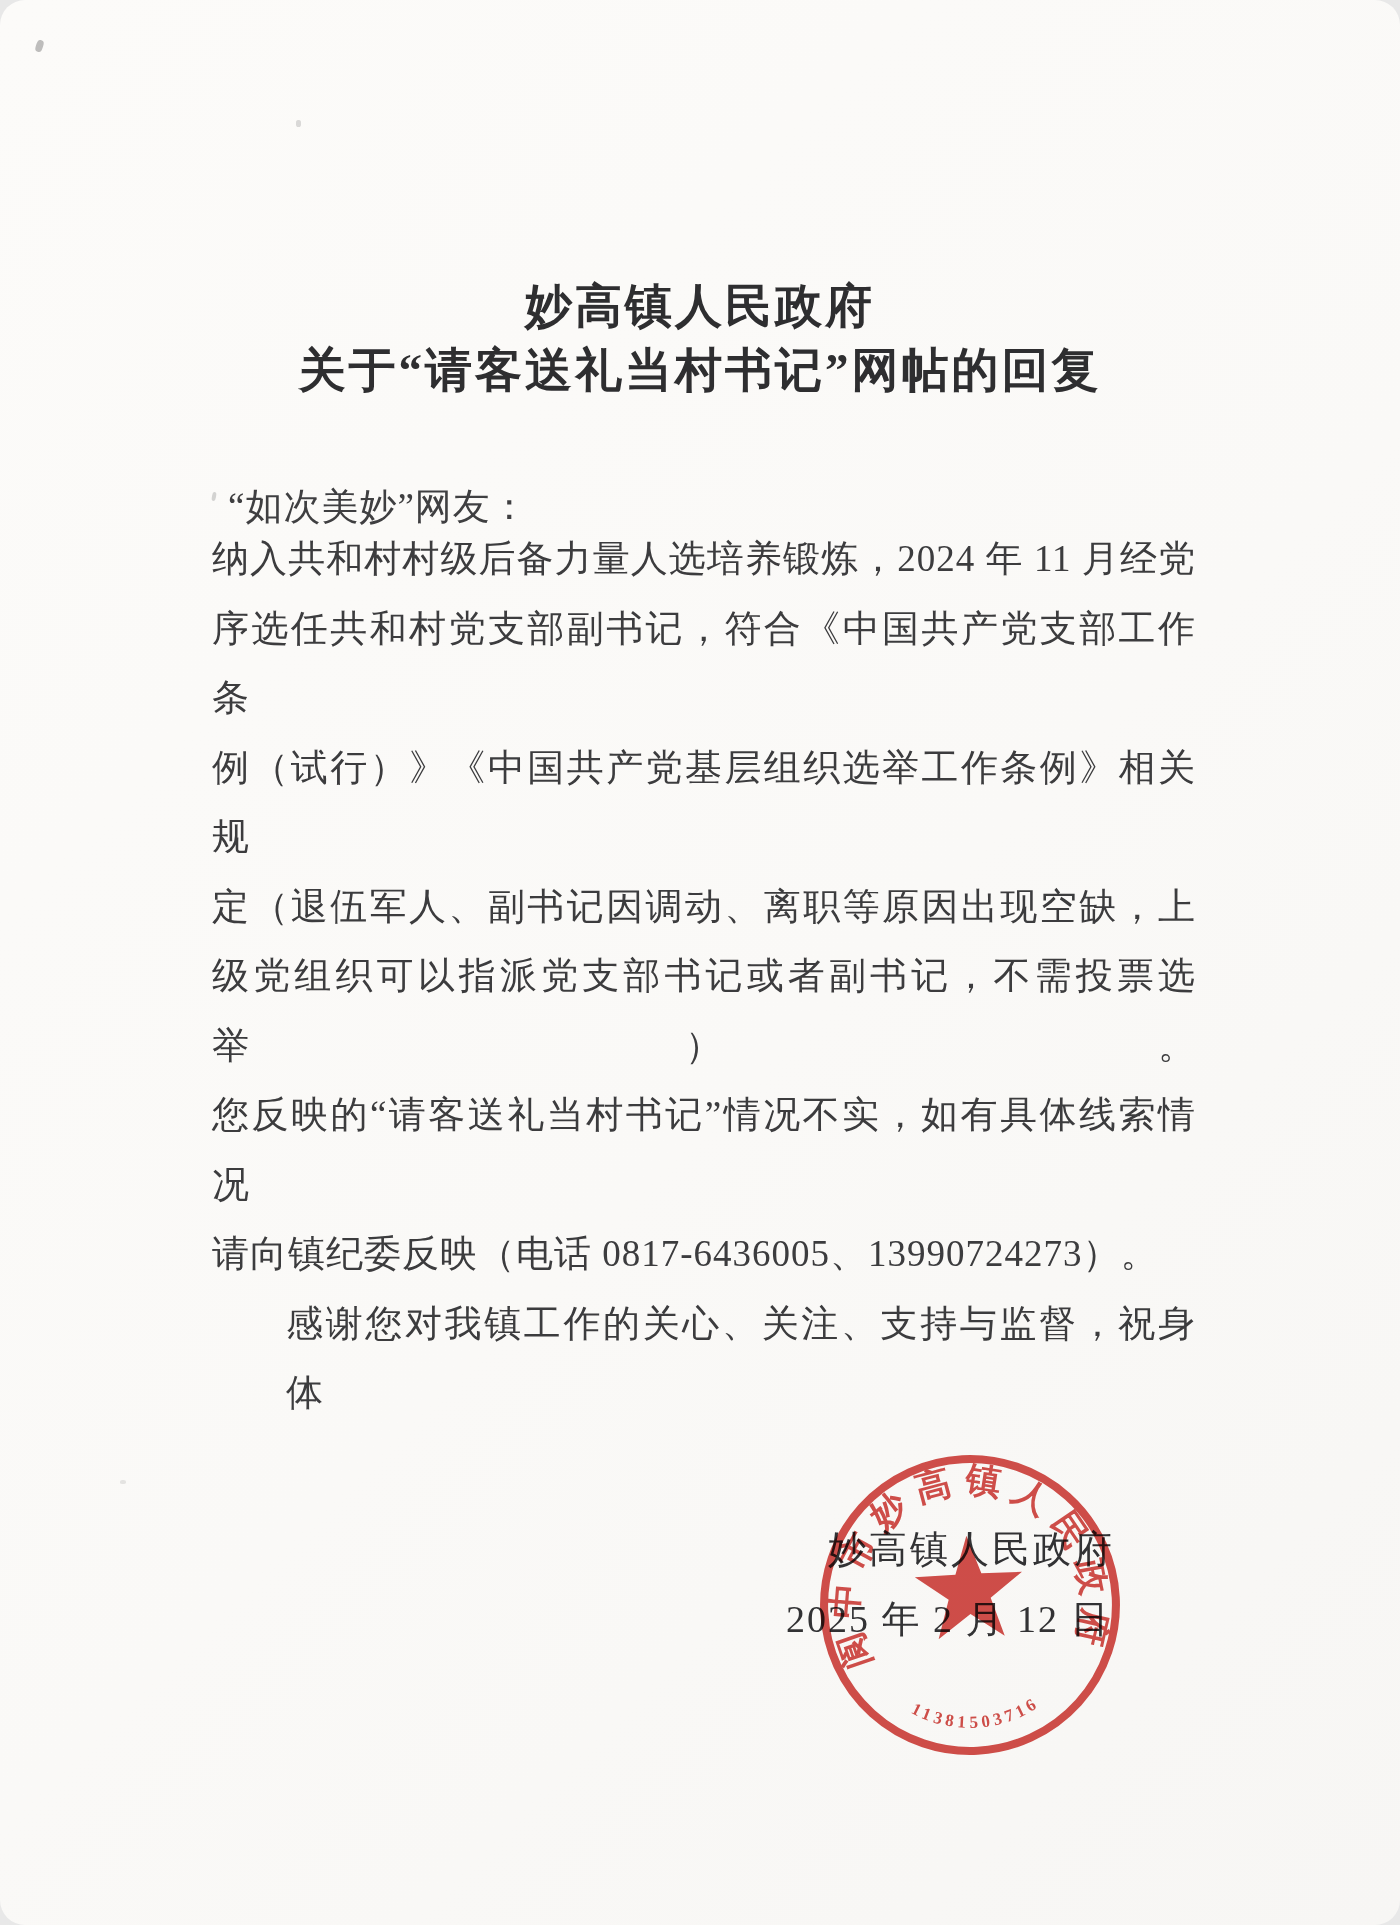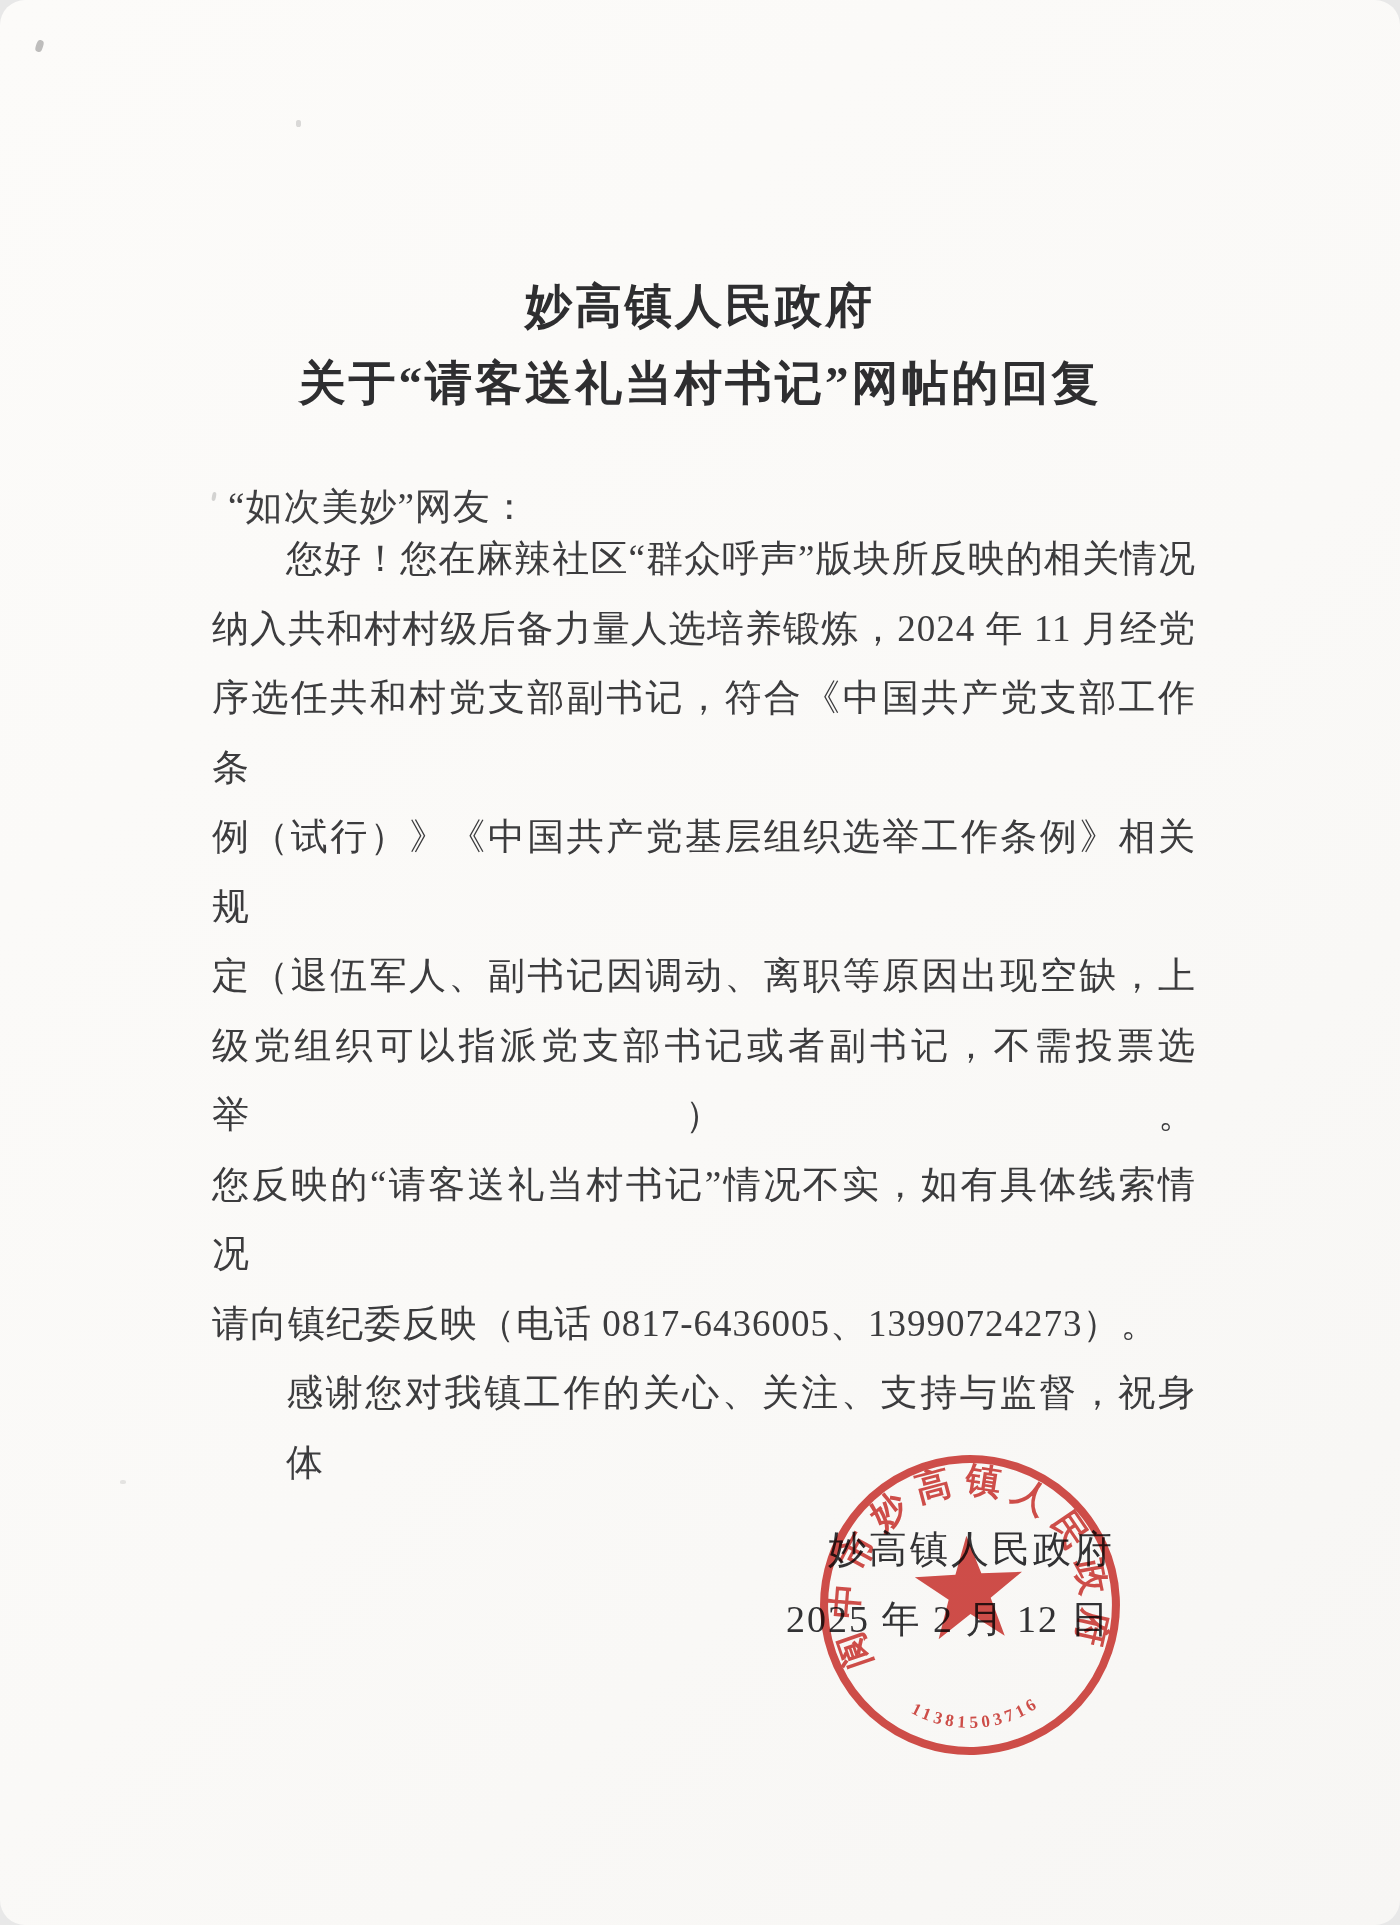--- a/index.html
+++ b/index.html
@@ -15,21 +15,21 @@
   }
   
   .speck{position:absolute;background:#8a8a8a;border-radius:40%;opacity:.55;}
   .speck.s1{left:36px;top:40px;width:7px;height:12px;transform:rotate(18deg);}
   .speck.s2{left:296px;top:120px;width:5px;height:7px;opacity:.3;}
   .speck.s3{left:212px;top:492px;width:4px;height:9px;opacity:.35;transform:rotate(10deg);}
   .speck.s4{left:120px;top:1480px;width:6px;height:4px;opacity:.2;}
 
   .title-block{position:absolute;top:276px;left:0;width:100%;text-align:center;}
   .title-line{font-weight:bold;color:#2e2e30;font-size:47px;line-height:60px;letter-spacing:3px;}
-  .title-line.second{margin-top:17px;}
+  .title-line.second{margin-top:4px;}
 
   .content{position:absolute;left:212px;width:984px;top:0;}
   .salutation{position:absolute;top:482px;left:0;font-size:37px;letter-spacing:1px;color:#3f3f41;margin-left:16px;}
 
   .body-block{position:absolute;top:524px;left:0;width:984px;}
   .bodyline{
     font-size:37px;line-height:69.5px;letter-spacing:1px;
     white-space:nowrap;color:#3c3c3e;
   }
   .bodyline.just{white-space:normal;text-align:justify;text-align-last:justify;}
@@ -58,21 +58,20 @@
 
   <div class="title-block">
     <div class="title-line">妙高镇人民政府</div>
     <div class="title-line second">关于“请客送礼当村书记”网帖的回复</div>
   </div>
 
   <div class="content">
     <div class="salutation">“如次美妙”网友：</div>
 
     <div class="body-block">
-      <div class="bodyline just indent">您好！您在麻辣社区“群众呼声”版块所反映的相关情况</div>
       <div class="bodyline just">纳入共和村村级后备力量人选培养锻炼，2024 年 11 月经党</div>
       <div class="bodyline just">序选任共和村党支部副书记，符合《中国共产党支部工作条</div>
       <div class="bodyline just">例（试行）》《中国共产党基层组织选举工作条例》相关规</div>
       <div class="bodyline just">定（退伍军人、副书记因调动、离职等原因出现空缺，上</div>
       <div class="bodyline just">级党组织可以指派党支部书记或者副书记，不需投票选举）。</div>
       <div class="bodyline just">您反映的“请客送礼当村书记”情况不实，如有具体线索情况</div>
       <div class="bodyline">请向镇纪委反映（电话 0817-6436005、13990724273）。</div>
       <div class="bodyline just indent">感谢您对我镇工作的关心、关注、支持与监督，祝身体</div>
 
     </div>

